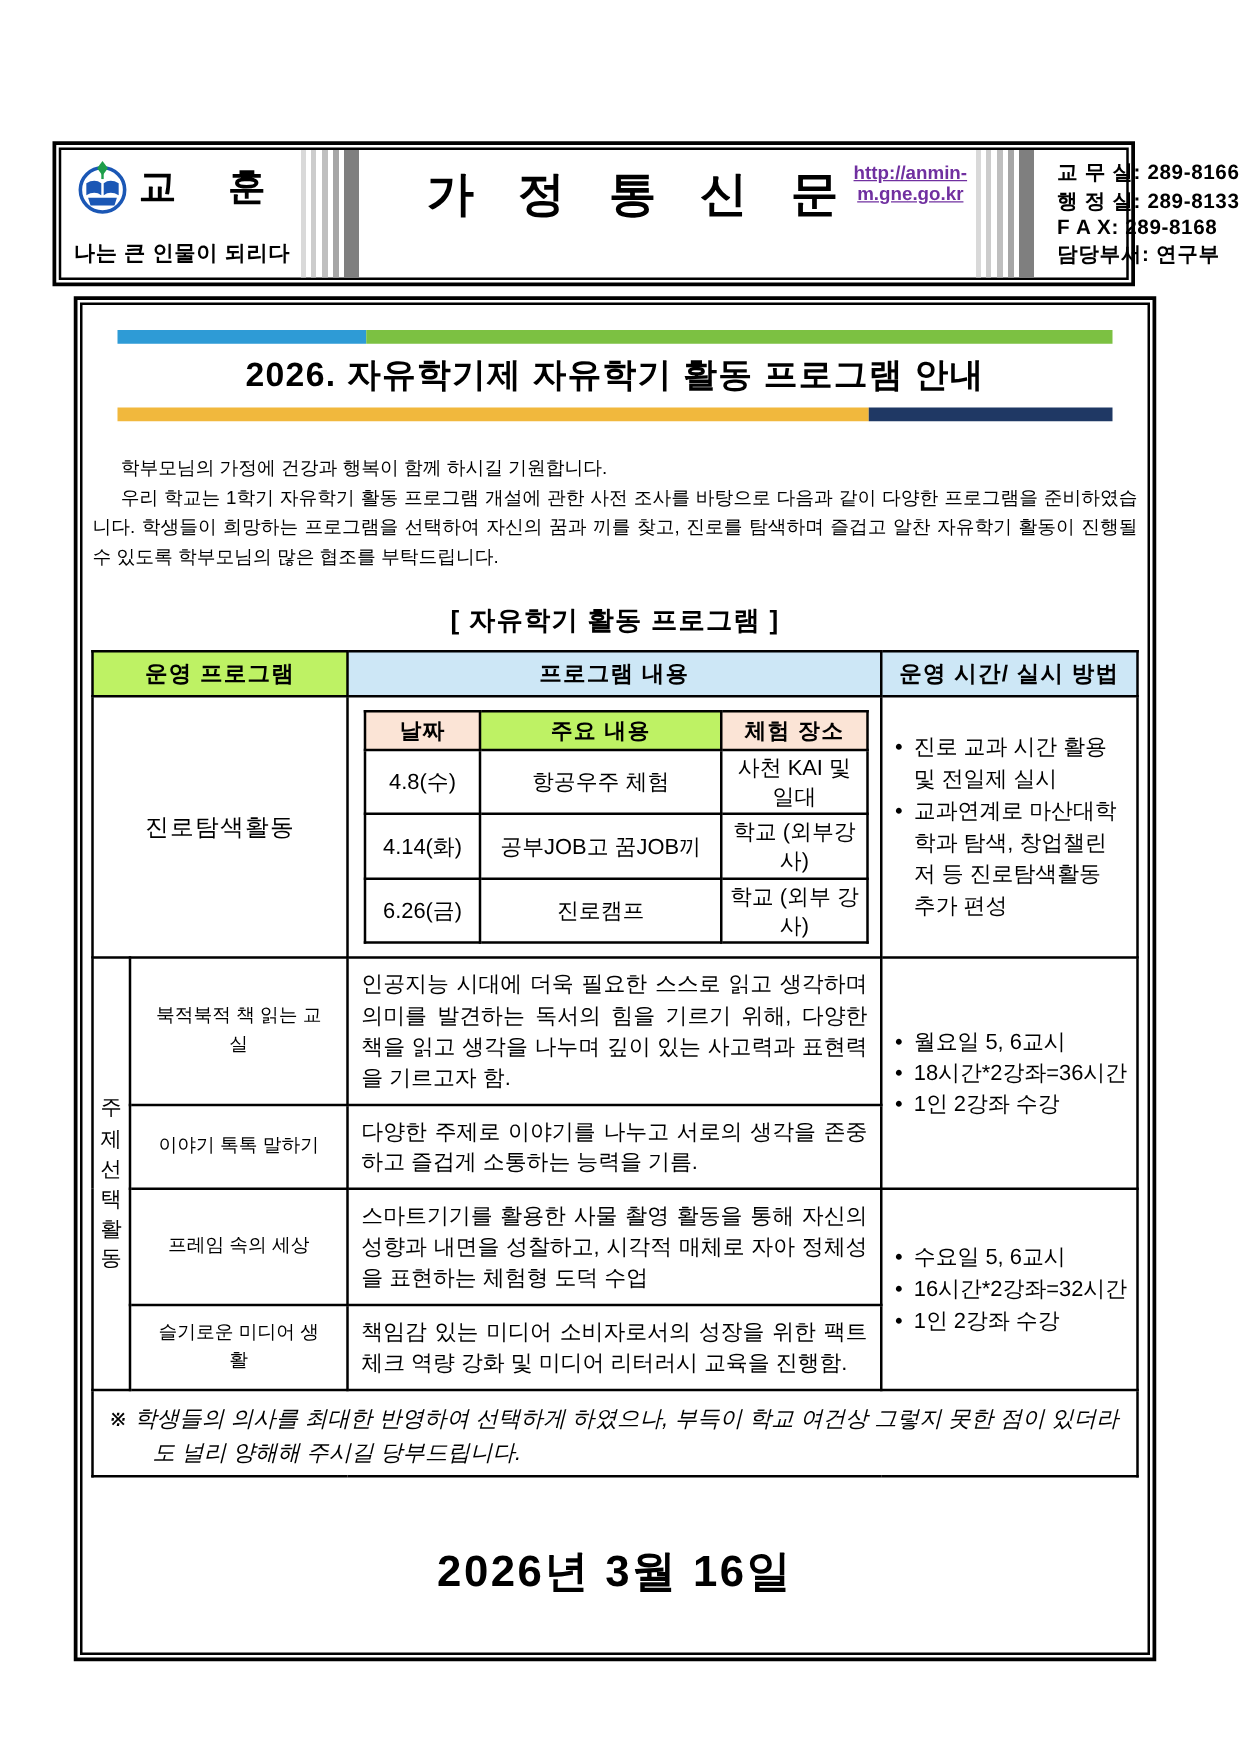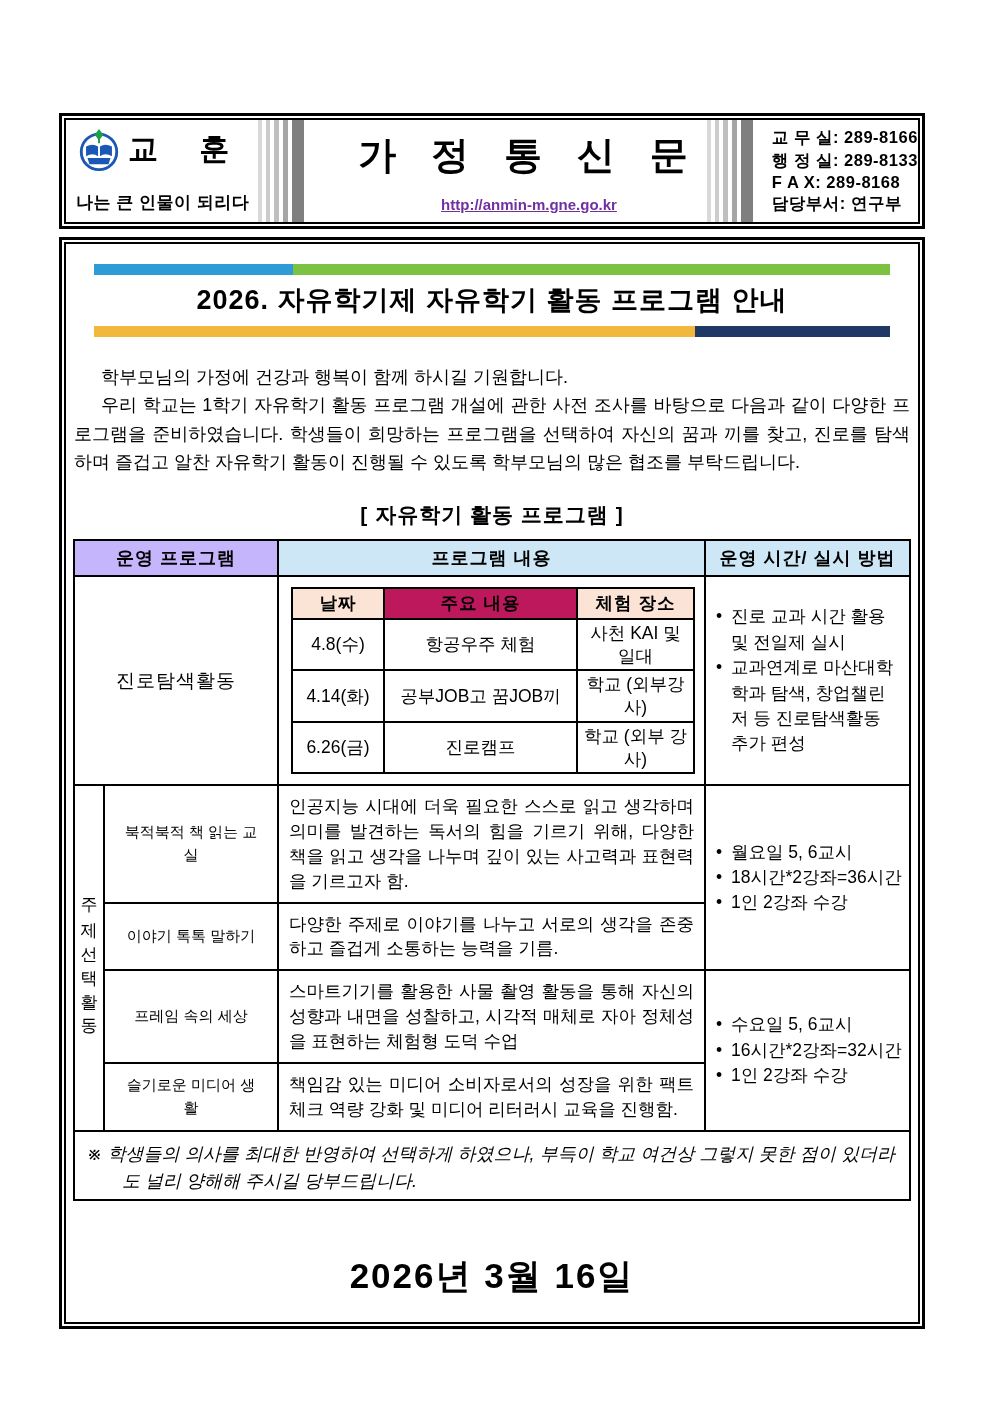--- a/index.html
+++ b/index.html
@@ -6,38 +6,38 @@
   html, body { background: #fff; }
   body {
     width: 992px; height: 1403px;
     font-family: "Liberation Sans", "DejaVu Sans", sans-serif;
     color: #000; position: relative;
   }
   .page { position: absolute; inset: 0; }
 
   
   .masthead {
-    position: absolute; left: 64px; top: 118px; width: 856px; height: 106px;
+    position: absolute; left: 47px; top: 118px; width: 856px; height: 106px;
     border: 2px solid #000; outline: 3px solid #000; outline-offset: 2px;
     background: #fff; display: flex; align-items: stretch;
   }
   .mast-left { width: 212px; padding: 6px 4px 8px 10px; display: flex; flex-direction: column; justify-content: space-between; }
   .motto-row { display: flex; align-items: center; gap: 6px; }
   .logo-svg { width: 46px; height: 46px; flex: 0 0 auto; }
   .motto-title { font-size: 30px; font-weight: bold; letter-spacing: 0.55em; white-space: nowrap; }
   .motto-text { font-size: 17px; font-weight: bold; white-space: nowrap; letter-spacing: 0.5px; }
   .stripes {
     width: 58px; flex: 0 0 auto;
     background: linear-gradient(90deg,
       transparent 0 8%, #d9d9d9 8% 15%, transparent 15% 22%,
       #cccccc 22% 29%, transparent 29% 37%, #bfbfbf 37% 45%,
       transparent 45% 52%, #a6a6a6 52% 61%, transparent 61% 67%,
       #7f7f7f 67% 88%, transparent 88% 100%);
   }
-  .mast-center { flex: 1; display: flex; flex-direction: column; justify-content: space-between; text-align: center; padding: 10px 2px 8px 2px; margin-left: 45px; }
+  .mast-center { flex: 1; display: flex; flex-direction: row; justify-content: space-between; text-align: center; padding: 10px 2px 8px 2px; margin-left: 45px; }
   .news-title { font-size: 38px; font-weight: bold; letter-spacing: 0.32em; white-space: nowrap; }
   .news-url { font-size: 15px; font-weight: bold; text-decoration: underline; display: inline-block; }
   .mast-right { width: 224px; padding: 6px 4px 6px 12px; display: flex; flex-direction: column; justify-content: space-around; }
   .contact-line { font-size: 16.5px; font-weight: bold; white-space: nowrap; letter-spacing: 0.5px; }
 
   
   .frame {
     position: absolute; left: 64px; top: 242px; width: 856px; height: 1082px;
     border: 2px solid #000; outline: 3px solid #000; outline-offset: 2px;
     background: #fff; overflow: hidden;
@@ -46,21 +46,21 @@
   
   .banner { margin: 20px 28px 0 28px; }
   .bar { height: 11px; display: flex; }
   .bar-seg-a { width: 25%; }
   .bar-seg-b { flex: 1; }
   .bar-seg-c { width: 75.5%; }
   .bar-seg-d { flex: 1; }
   .banner-title { text-align: center; font-size: 27px; font-weight: bold; padding: 7px 0 8px 0; letter-spacing: 1px; }
 
   
-  .intro { margin: 26px 8px 0 8px; font-size: 18px; line-height: 1.58; text-align: justify; }
+  .intro { margin: 26px 8px 0 8px; font-size: 15px; line-height: 1.58; text-align: justify; }
   .intro p { text-indent: 1.5em; }
 
   
   .table-title { text-align: center; font-size: 21px; font-weight: bold; margin-top: 24px; letter-spacing: 1px; }
 
   
   table.main { border-collapse: collapse; margin: 10px auto 0 auto; width: 836px; border: 2.5px solid #000; table-layout: fixed; }
   table.main td, table.main th { border: 2px solid #000; vertical-align: middle; }
   th.col-head { font-size: 18px; font-weight: bold; height: 36px; text-align: center; letter-spacing: 1px; }
   td.cat-cell { text-align: center; font-size: 19px; letter-spacing: 1px; }
@@ -148,38 +148,38 @@
 
     <table class="main">
       <colgroup>
         <col style="width:30px">
           <col style="width:174px">
           <col style="width:427px">
           <col style="width:205px">
       </colgroup>
       <tbody>
           <tr>
-        <th class="col-head" colspan="2" style="background-color: #c4b5fd;">운영 프로그램</th>
+        <th class="col-head" colspan="2" style="background-color: #bef264;">운영 프로그램</th>
         <th class="col-head" style="background-color: rgb(205, 231, 246);">프로그램 내용</th>
         <th class="col-head" style="background-color: rgb(205, 231, 246);">운영 시간/ 실시 방법</th>
       </tr>
 
       <tr>
         <td class="cat-cell" colspan="2">진로탐색활동</td>
         <td class="schedule-cell">
           <table class="schedule">
             <colgroup>
                   <col style="width:92px">
                   <col style="width:193px">
                   <col style="width:117px">
                 </colgroup>
             <tbody>
                   <tr>
               <th style="background-color: rgb(251, 228, 214);">날짜</th>
-              <th style="background-color: #be185d;">주요 내용</th>
+              <th style="background-color: #bef264;">주요 내용</th>
               <th style="background-color: rgb(251, 228, 214);">체험 장소</th>
             </tr>
             <tr>
               <td>4.8(수)</td>
               <td>항공우주 체험</td>
               <td>사천 KAI 및 일대</td>
             </tr>
             <tr>
               <td>4.14(화)</td>
               <td>공부JOB고 꿈JOB끼</td>

